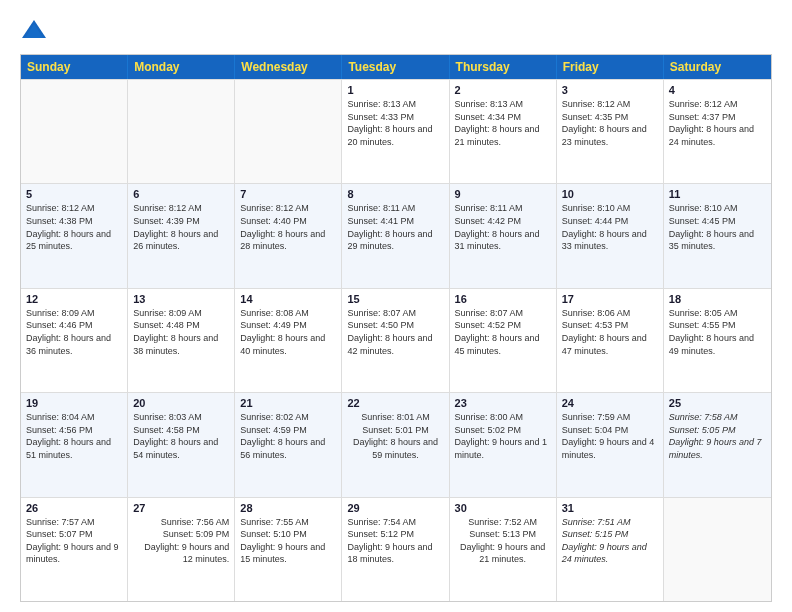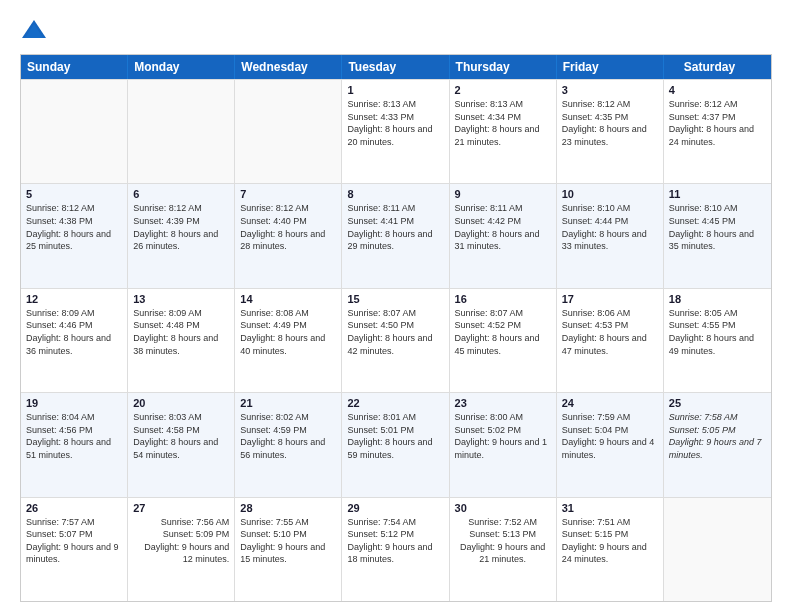--- a/index.html
+++ b/index.html
@@ -57,27 +57,27 @@
       display: flex;
       flex-direction: column;
       border: 1px solid #ccc;
     }
     .cal-header-row {
       display: grid;
       grid-template-columns: repeat(7, 1fr);
       background: #1565c0;
     }
     .cal-header-cell {
-      color: #ffffff;
+      color: #fde047;
       font-size: 12px;
       font-weight: bold;
       padding: 5px 6px;
       border-right: 1px solid #1976d2;
     }
-    .cal-header-cell:last-child { border-right: none; margin-left: 14px; }
+    .cal-header-cell:last-child { border-right: none; }
     .cal-body {
       flex: 1;
       display: flex;
       flex-direction: column;
     }
     .cal-week {
       display: grid;
       grid-template-columns: repeat(7, 1fr);
       flex: 1;
       border-top: 1px solid #ddd;
@@ -271,21 +271,21 @@
 Daylight: 8 hours and 54 minutes.</div>
           </div>
           <div class="cal-cell">
             <div class="day-num">21</div>
             <div class="cell-text" style="white-space: pre-line;">Sunrise: 8:02 AM
 Sunset: 4:59 PM
 Daylight: 8 hours and 56 minutes.</div>
           </div>
           <div class="cal-cell">
             <div class="day-num">22</div>
-            <div class="cell-text" style="white-space: pre-line;">Sunrise: 8:01 AM
+            <div class="cell-text" style="white-space: pre-line; text-align: center;">Sunrise: 8:01 AM
 Sunset: 5:01 PM
 Daylight: 8 hours and 59 minutes.</div>
           </div>
           <div class="cal-cell">
             <div class="day-num">23</div>
             <div class="cell-text" style="white-space: pre-line;">Sunrise: 8:00 AM
 Sunset: 5:02 PM
 Daylight: 9 hours and 1 minute.</div>
           </div>
           <div class="cal-cell">
@@ -327,21 +327,21 @@
 Daylight: 9 hours and 18 minutes.</div>
           </div>
           <div class="cal-cell">
             <div class="day-num">30</div>
             <div class="cell-text" style="white-space: pre-line; text-align: center;">Sunrise: 7:52 AM
 Sunset: 5:13 PM
 Daylight: 9 hours and 21 minutes.</div>
           </div>
           <div class="cal-cell">
             <div class="day-num">31</div>
-            <div class="cell-text" style="white-space: pre-line;">Sunrise: 7:51 AM
+            <div class="cell-text" style="white-space: pre-line; font-style: italic;">Sunrise: 7:51 AM
 Sunset: 5:15 PM
 Daylight: 9 hours and 24 minutes.</div>
           </div>
           <div class="cal-cell empty"></div>
         </div>
       </div>
   </div>
 </div>
 
 </body></html>

